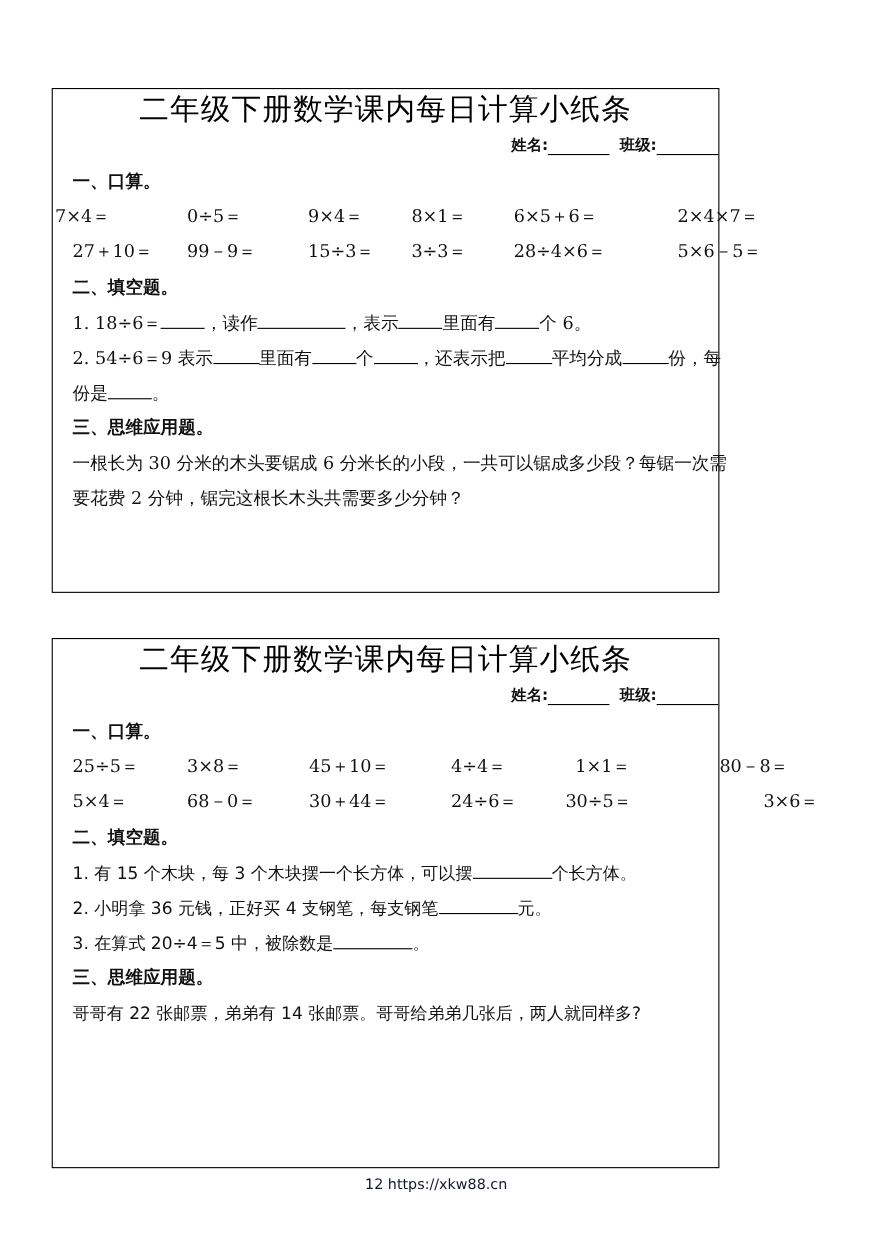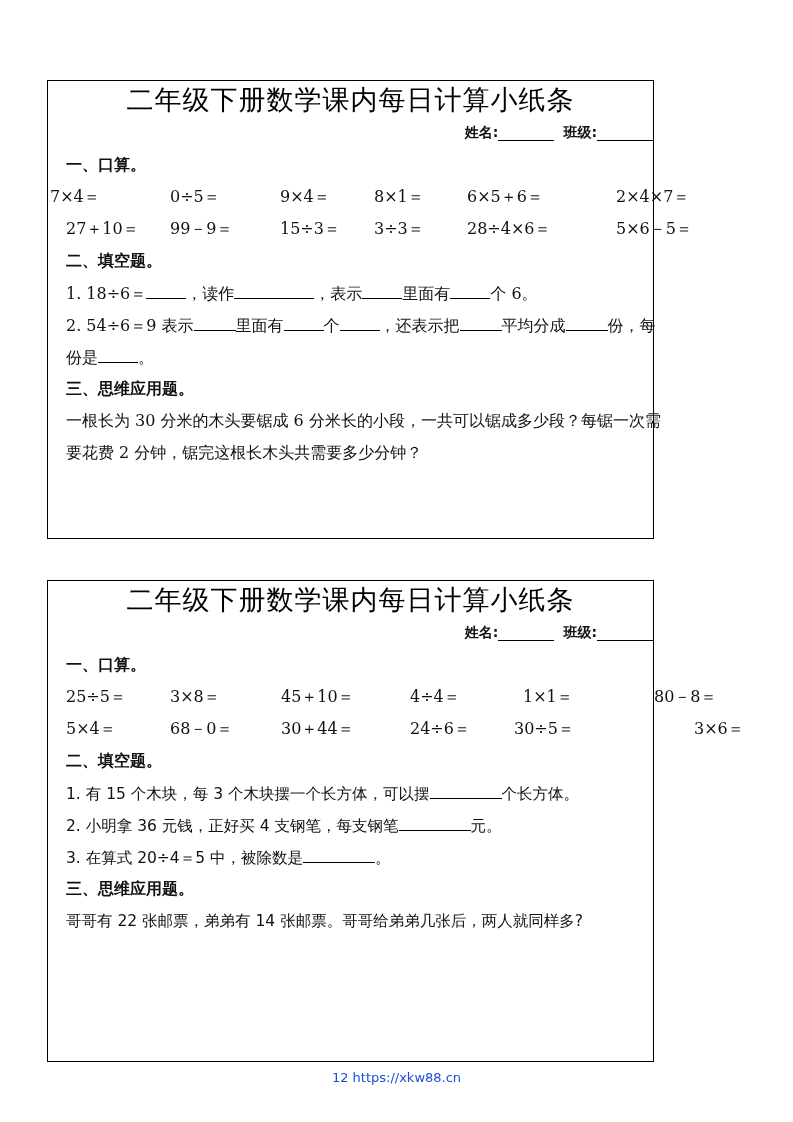--- a/index.html
+++ b/index.html
@@ -88,21 +88,21 @@
       height: 15px;
       vertical-align: baseline;
     }
     .footer {
       position: absolute;
       top: 1070px;
       left: 0; right: 0;
       text-align: center;
       font-family: "DejaVu Sans", "Liberation Sans", sans-serif;
       font-size: 13px;
-      color: #1d4ed8;
+      color: #0f172a;
     }
   </style>
 </head>
 <body>
 
 <div class="card card-1">
   <div class="title" style="top:2px;">二年级下册数学课内每日计算小纸条</div>
   <div class="name-row">
     <span>姓名:</span>
     <span class="blank b1"></span>

